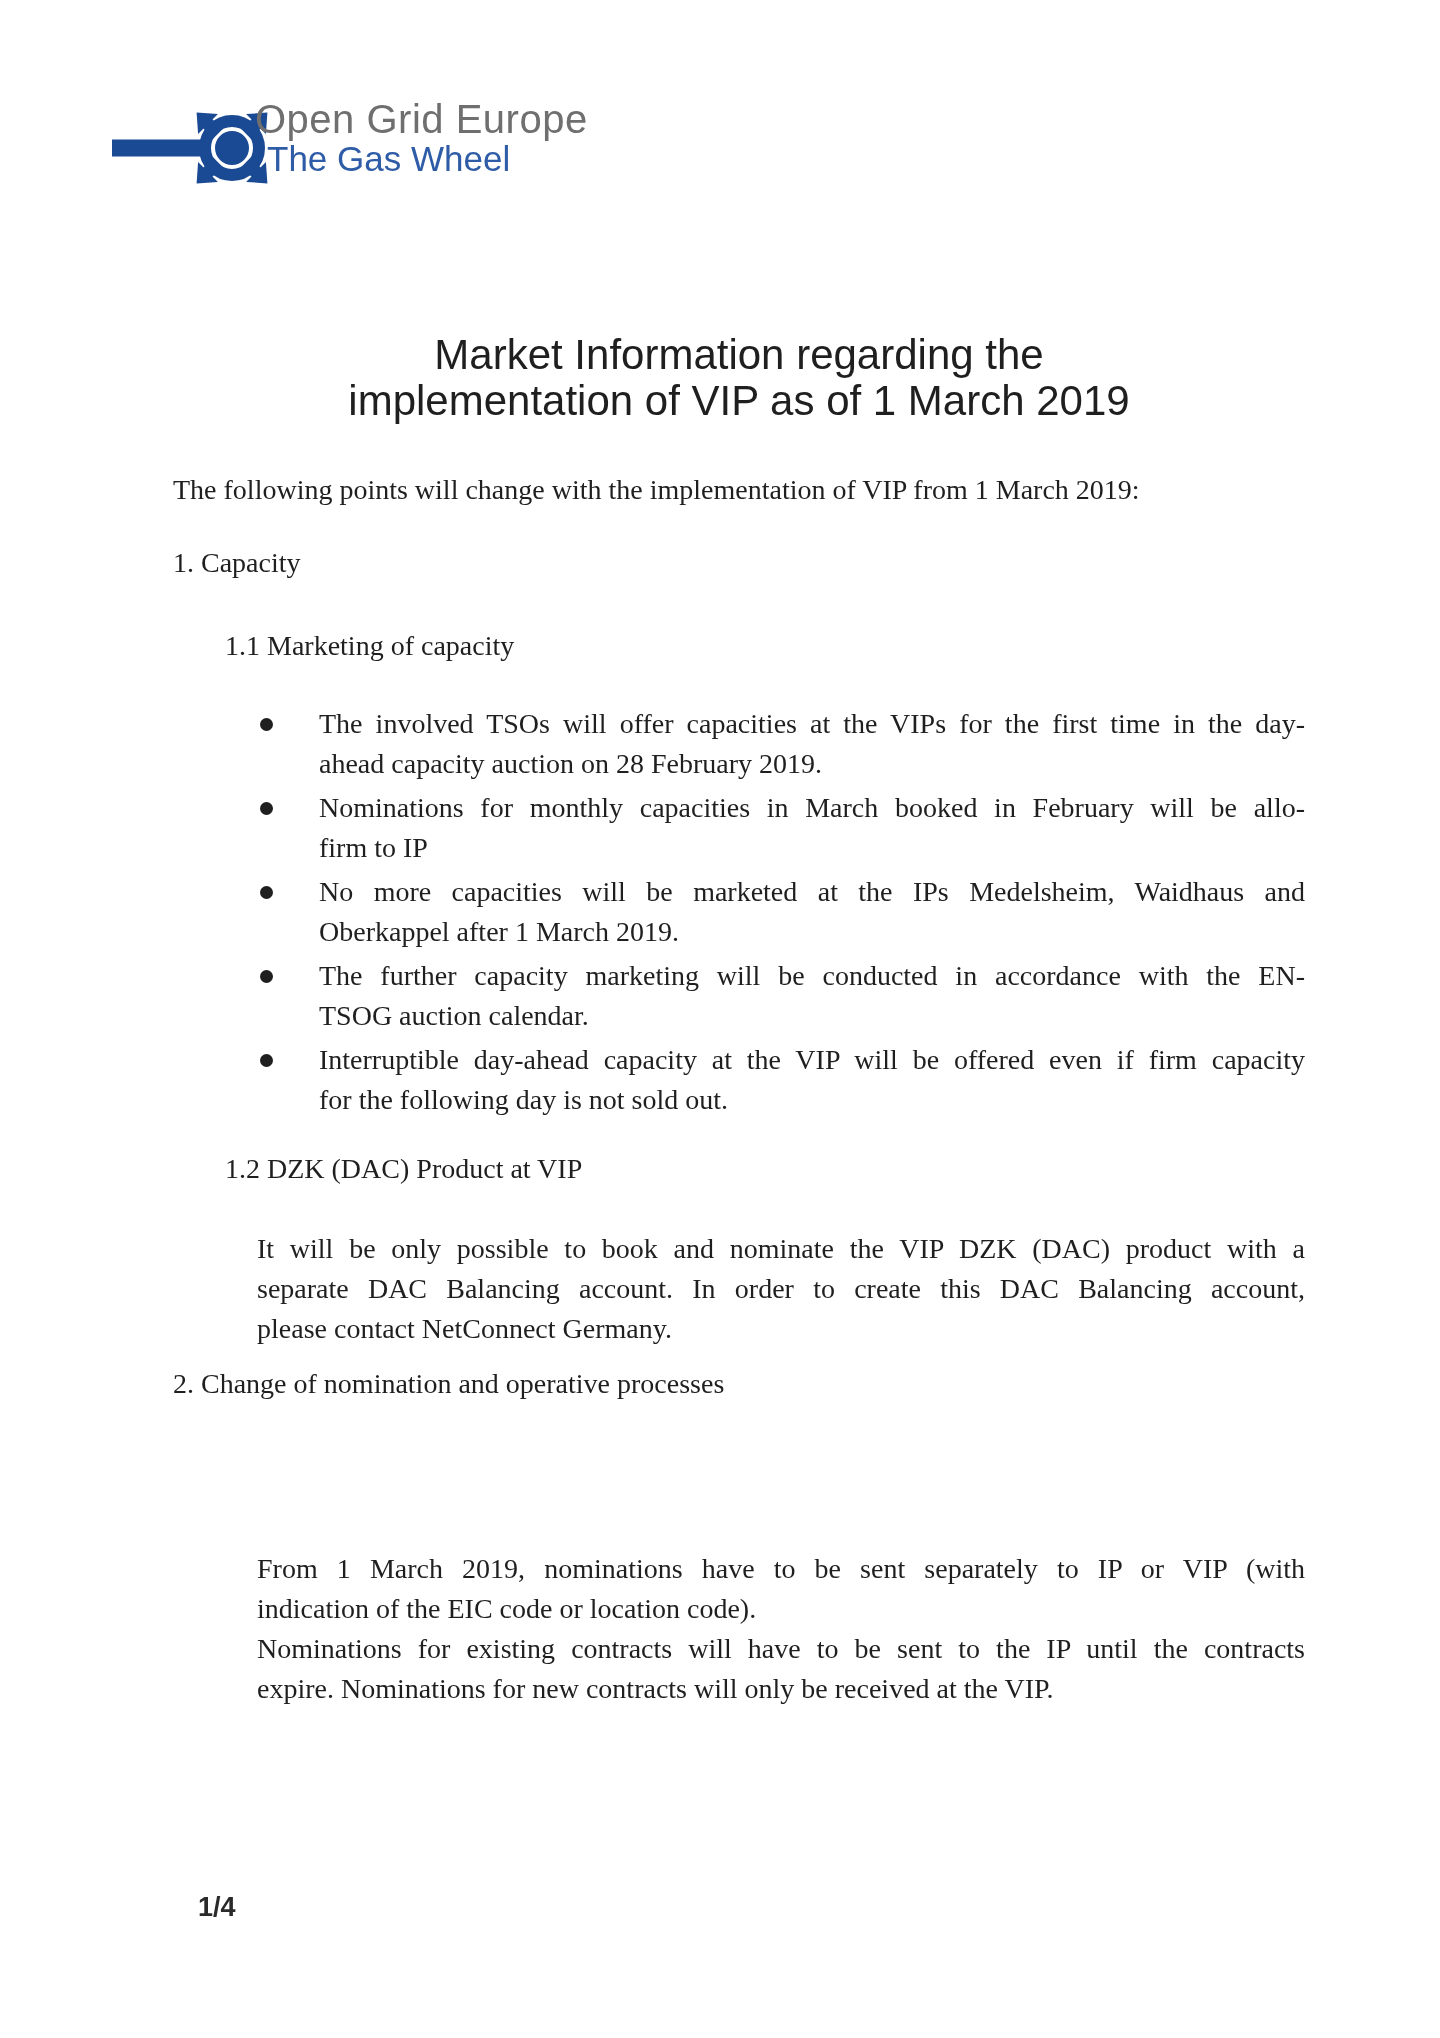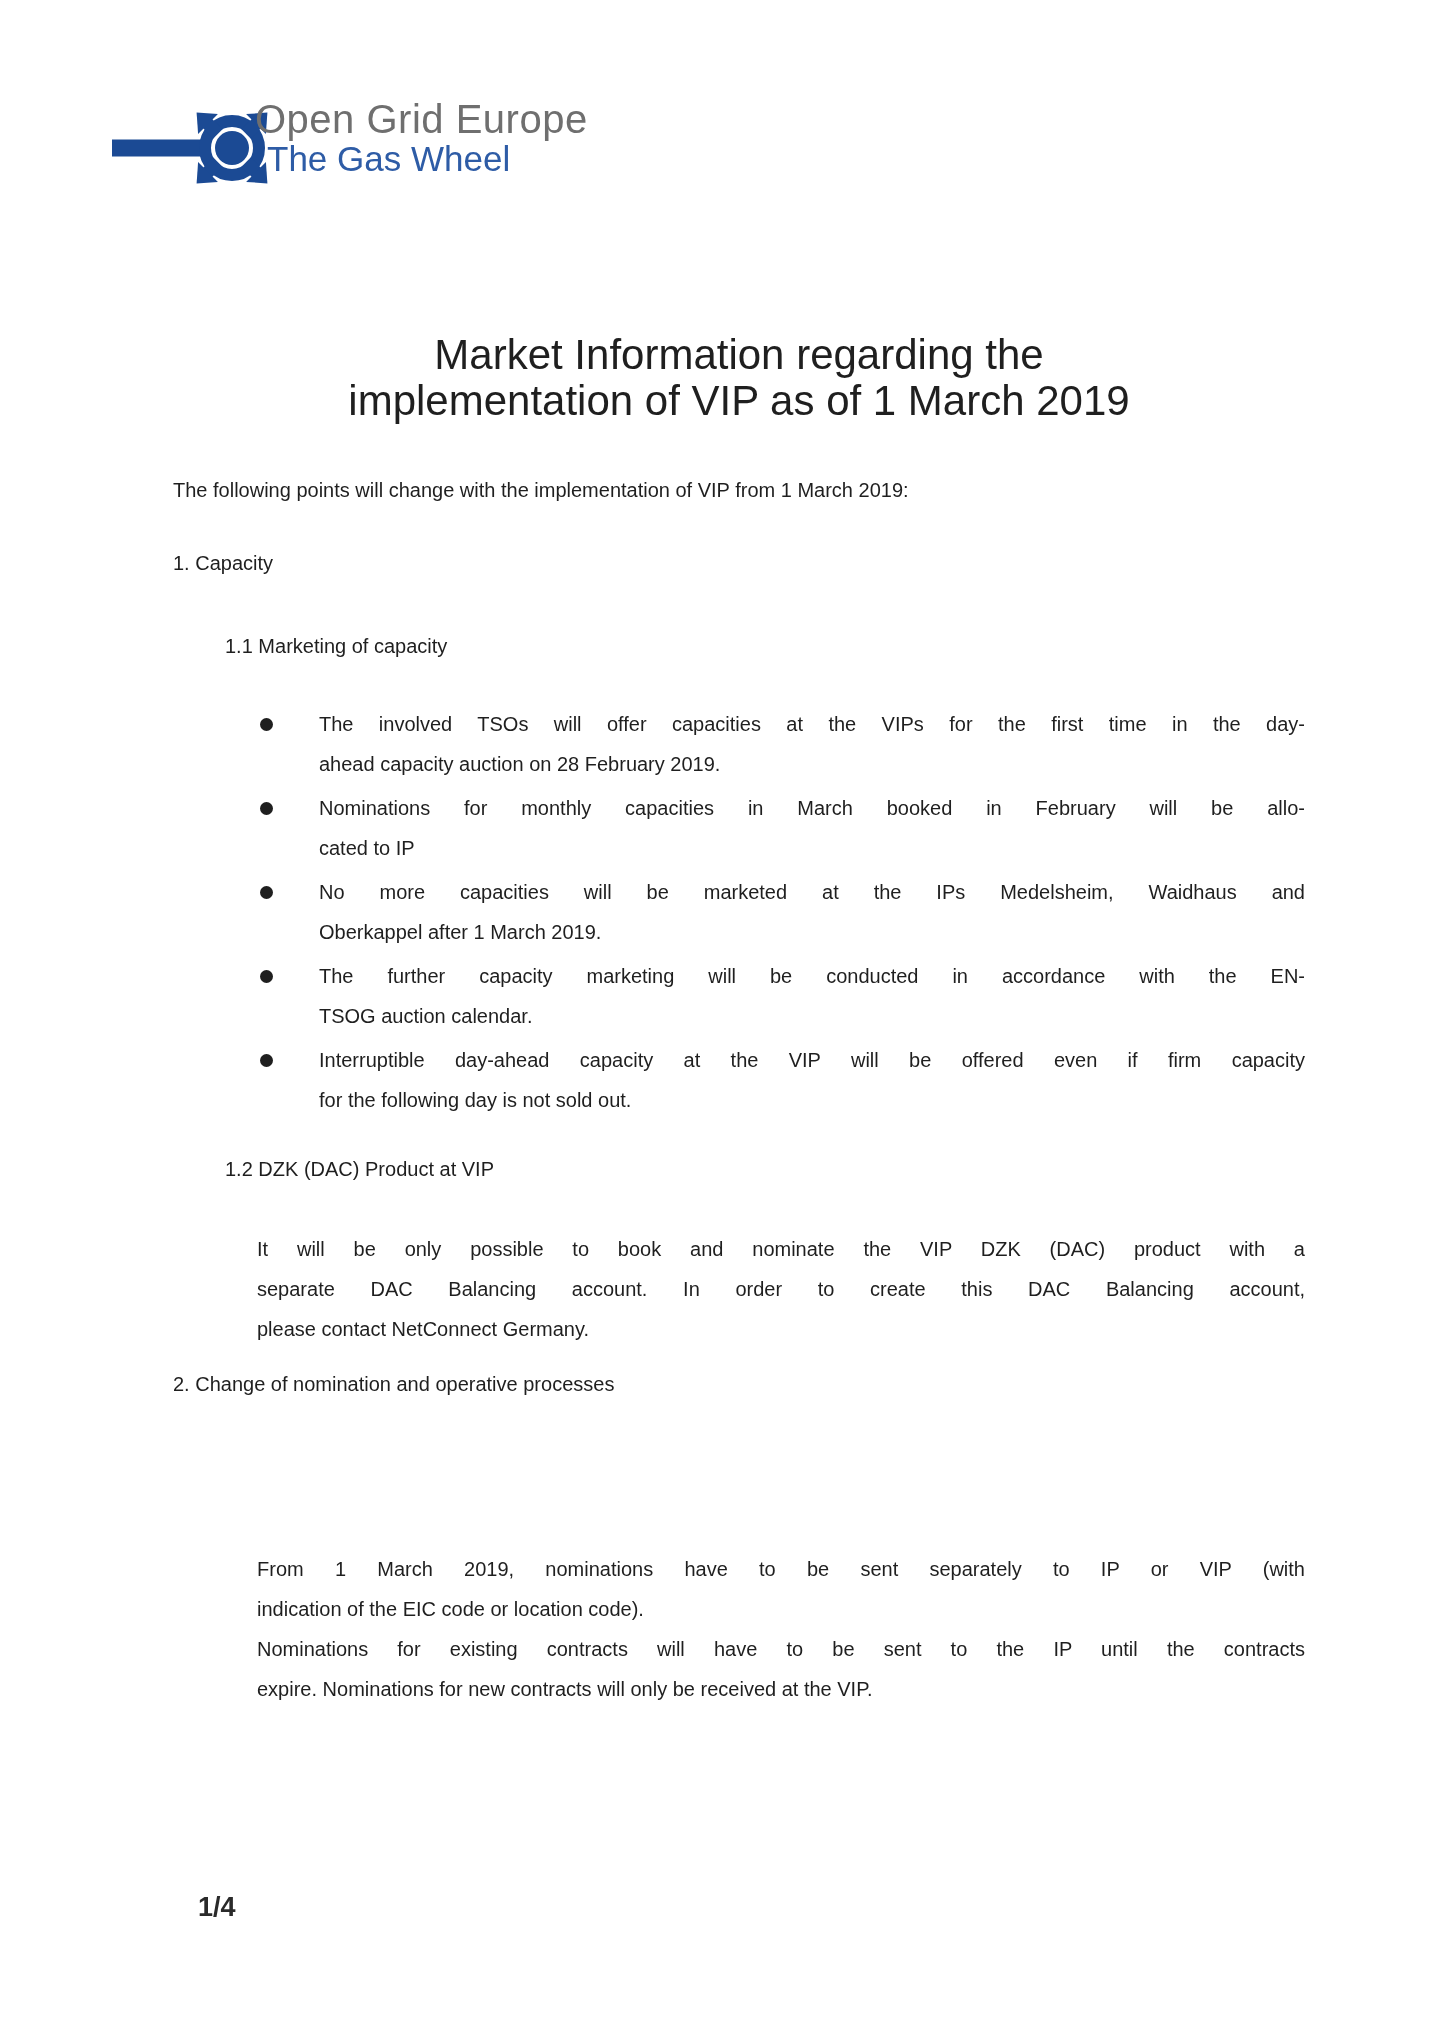--- a/index.html
+++ b/index.html
@@ -35,21 +35,21 @@
     color:var(--tagline-blue);
     white-space:nowrap;
   }
   
   .doc-title{
     left:173px;top:332px;width:1132px;
     font-size:42px;line-height:46px;
     text-align:center;
     color:var(--text);
   }
-  .body-text{font-size:20px;line-height:40px;color:var(--text);}
+  .body-text{font-size:28px;line-height:40px;color:var(--text);font-family:Liberation Serif, serif;}
   .intro{left:173px;top:470px;width:1140px;}
   .h-sec1{left:173px;top:543px;}
   .h-sub11{left:225px;top:626px;}
   .bullet-list{left:260px;top:704px;width:1045px;}
   .bullet{display:flex;margin-bottom:4px;gap:16px;}
   .bullet-marker{
     flex:0 0 43px;
   }
   .bullet-marker::before{
     content:"";
@@ -119,21 +119,21 @@
       <span class="bullet-marker"></span>
       <div class="btext">
           <div class="tl jl">The involved TSOs will offer capacities at the VIPs for the first time in the day-</div>
           <div class="tl">ahead capacity auction on 28 February 2019.</div>
         </div>
     </div>
     <div class="bullet">
       <span class="bullet-marker"></span>
       <div class="btext">
           <div class="tl jl">Nominations for monthly capacities in March booked in February will be allo-</div>
-          <div class="tl">cated to IP</div>
+          <div class="tl">firm to IP</div>
         </div>
     </div>
     <div class="bullet">
       <span class="bullet-marker"></span>
       <div class="btext">
           <div class="tl jl">No more capacities will be marketed at the IPs Medelsheim, Waidhaus and</div>
           <div class="tl">Oberkappel after 1 March 2019.</div>
         </div>
     </div>
     <div class="bullet">

